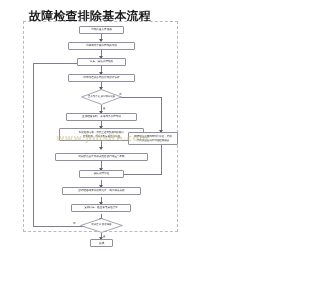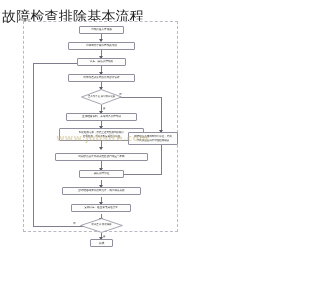--- a/index.html
+++ b/index.html
@@ -4,22 +4,22 @@
 <style>
   html,body{margin:0;padding:0;}
   body{
     width:200px;height:283px;
     background:#ffffff;
     font-family:"DejaVu Sans","Liberation Sans",sans-serif;
     overflow:hidden;
     position:relative;
   }
   #page-title{
-    position:absolute;left:2px;top:8px;
-    font-size:14px;font-weight:normal;color:#1a1a1a;
+    position:absolute;left:29px;top:8px;
+    font-size:12px;font-weight:bold;color:#1a1a1a;
     letter-spacing:0.2px;white-space:nowrap;
   }
   #canvas{
     position:absolute;left:23px;top:21px;
     width:155px;height:211px;
     border:1px dashed #b9b9c6;
     background:#ffffff;
     box-sizing:border-box;
   }
   .node{

